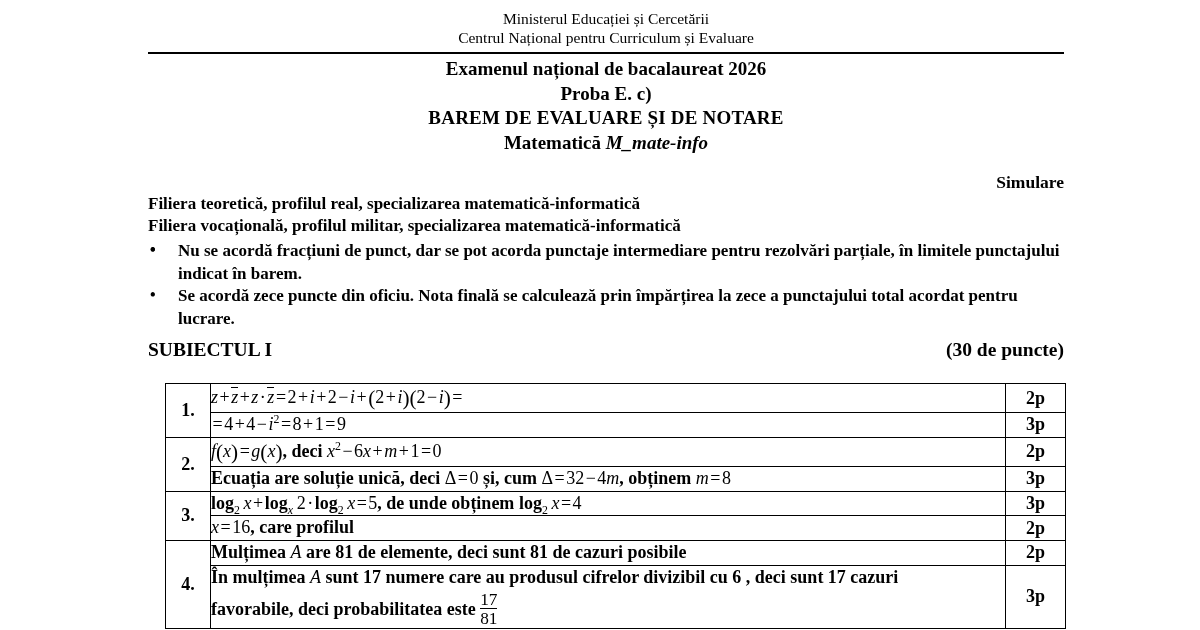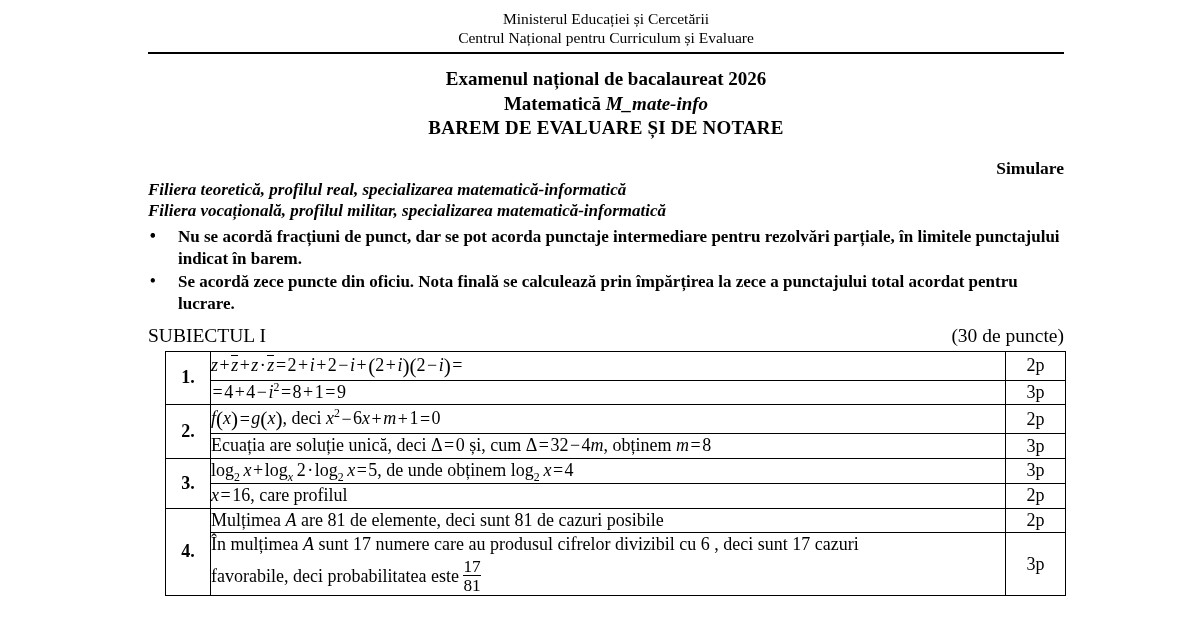--- a/index.html
+++ b/index.html
@@ -40,40 +40,39 @@
     margin-top: 5px;
     width: 100%;
   }
 
   
   .titles {
     text-align: center;
     font-weight: bold;
     font-size: 19px;
     line-height: 24.5px;
-    padding-top: 13px;
+    padding-top: 3px;
   }
   .title-line { white-space: nowrap; }
   .mate-info {
     font-style: italic;
   }
   .title-barem {
     letter-spacing: 0.2px;
   }
 
   .simulare {
     text-align: right;
     font-weight: bold;
     font-size: 17.5px;
     line-height: 22px;
     margin-top: 16px;
   }
 
   .filiera {
-    font-style: italic;
     font-weight: bold;
     font-size: 17px;
     line-height: 21.5px;
   }
 
   
   .bullets {
     margin-top: 4px;
     font-weight: bold;
     font-size: 17px;
@@ -89,24 +88,24 @@
     left: 2px;
     top: -1px;
     font-size: 16px;
   }
 
   
   .subject-row {
     display: flex;
     justify-content: space-between;
     align-items: flex-start;
-    font-weight: normal;
+    font-weight: bold;
     font-size: 19.5px;
     margin-top: 9px;
-    margin-bottom: 4px;
+    margin-bottom: 22px;
   }
 
   
   .barem-table {
     border-collapse: collapse;
     width: 901px;
     margin-left: 17px;
     table-layout: fixed;
   }
   .barem-table td {
@@ -119,21 +118,21 @@
 
   .cell-num {
     text-align: center;
     font-weight: bold;
     font-size: 18px;
     vertical-align: top;
     padding-top: 5px;
   }
   .cell-pts {
     text-align: center;
-    font-weight: normal;
+    font-weight: bold;
     font-size: 18px;
   }
   .cell-body {
     font-size: 18px;
     padding: 4px 0 4px 10px;
     line-height: 1.32;
   }
   .sol-line {
     display: block;
     white-space: nowrap;
@@ -147,21 +146,21 @@
     display: inline-block;
     border-top: 1px solid #000;
     line-height: 1.05;
     padding-top: 0px;
     font-style: italic;
   }
   sup.expn { font-size: 0.66em; vertical-align: super; line-height: 0; font-style: normal;}
   sub.sb { font-size: 0.66em; vertical-align: sub; line-height: 0; font-style: normal; }
   sub.sbi { font-size: 0.66em; vertical-align: sub; line-height: 0; font-style: italic; }
   .big-paren { font-size: 1.18em; vertical-align: -0.08em; }
-  .txt { font-style: normal; }
+  .txt { font-style: normal; font-weight: bold; }
 
   .frac {
     display: inline-block;
     text-align: center;
     vertical-align: -0.55em;
     line-height: 1.1;
     font-size: 0.96em;
   }
   .frac .den { border-top: 1px solid #000; }
 
@@ -178,22 +177,23 @@
   <div class="content">
 
     <div class="ministry">
       <div>Ministerul Educației și Cercetării</div>
       <div>Centrul Național pentru Curriculum și Evaluare</div>
     </div>
     <div class="header-rule"></div>
 
     <div class="titles">
       <div class="title-line">Examenul național de bacalaureat 2026</div>
+      <div class="title-line">Proba E. c)</div>
+      <div class="title-line title-barem">BAREM DE EVALUARE ȘI DE NOTARE</div>
       <div class="title-line"><span>Matematică </span><span class="mate-info">M_mate-info</span></div>
-      <div class="title-line title-barem">BAREM DE EVALUARE ȘI DE NOTARE</div>
     </div>
 
     <div class="simulare">Simulare</div>
 
     <div class="filiera">
       <div>Filiera teoretică, profilul real, specializarea matematică-informatică</div>
       <div>Filiera vocațională, profilul militar, specializarea matematică-informatică</div>
     </div>
 
     <div class="bullets">

